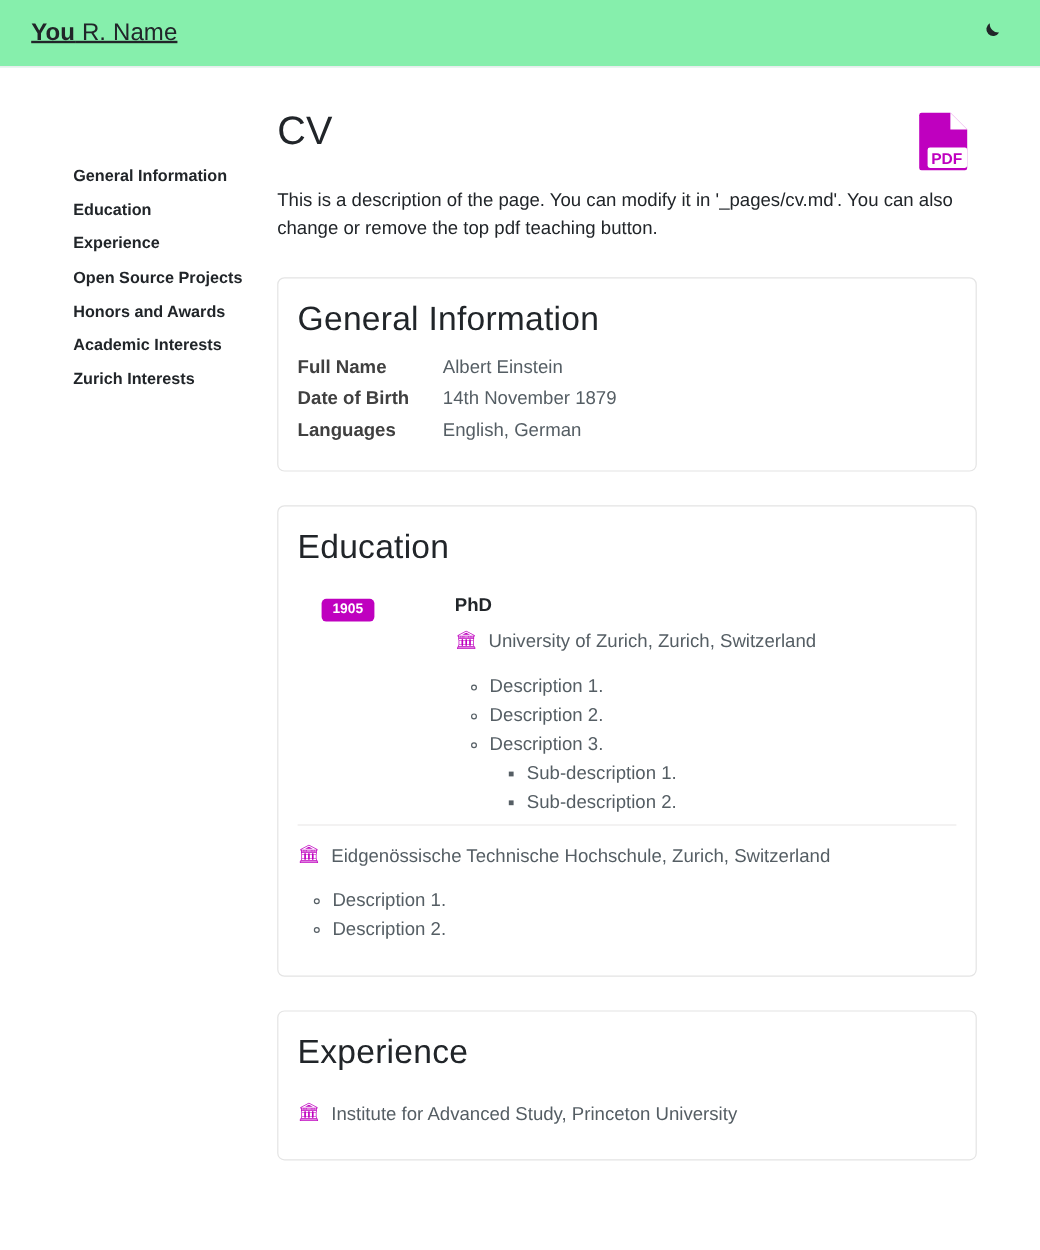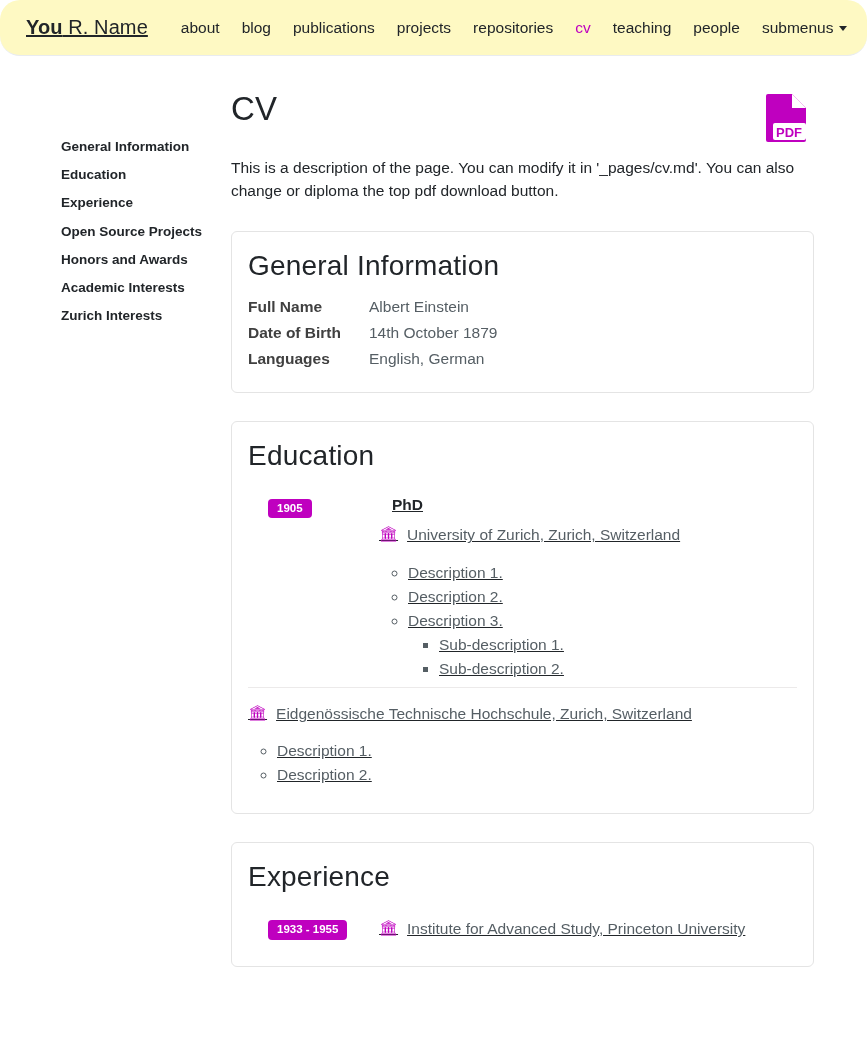--- a/index.html
+++ b/index.html
@@ -12,22 +12,21 @@
   }
   body { width: 867px; min-height: 1042px; overflow: hidden; }
 
   
   .navbar {
     height: 56px;
     display: flex;
     align-items: center;
     padding: 0 26px;
     border-bottom: 1px solid #e9ecef;
-    background: #fef9c3;
-    border-radius: 20px;
+    background: #86efac;
   }
   .brand {
     font-size: 20px;
     color: #212529;
     margin-right: 22px;
     white-space: nowrap;
     letter-spacing: .1px;
   }
   .brand .brand-strong { font-weight: bold; }
   .brand .brand-rest { font-weight: 400; }
@@ -132,41 +131,40 @@
   
   .info-table { border-collapse: collapse; margin-top: 12px; }
   .info-table td { padding: 4px 0; font-size: 15.5px; vertical-align: top; }
   .info-key { font-weight: bold; color: #404040; padding-right: 28px !important; white-space: nowrap; }
   .info-val { color: #555e64; }
 
   
   .entry {
     display: flex;
     padding: 14px 0 6px 0;
-    text-decoration: underline;
   }
   .entry + .entry { border-top: 1px solid #eceaea; }
   .entry-left { flex: 0 0 131px; padding-left: 20px; padding-top: 2px; }
   .badge {
     display: inline-block;
     background: #bf00bf;
     color: #fff;
     font-size: 11.5px;
     font-weight: bold;
     border-radius: 4px;
     padding: 4px 9px;
     line-height: 1;
     white-space: nowrap;
   }
   .entry-right { flex: 1; min-width: 0; padding-right: 10px; }
   .entry-title {
     font-size: 15.5px;
     font-weight: bold;
     color: #212529;
-    margin: 0 0 9px 13px;
+    margin: 0 0 9px 0;
     line-height: 1.2;
   }
   .entry-inst {
     font-size: 15.5px;
     color: #555e64;
     margin: 0;
     line-height: 1.5;
     display: flex;
     gap: 9px;
     align-items: flex-start;
@@ -189,31 +187,20 @@
     list-style-type: square;
   }
 </style>
 </head>
 <body>
 
 <div class="navbar">
   <a class="brand" href="#">
     <span class="brand-strong">You</span><span class="brand-rest"> R. Name</span>
   </a>
-  <div class="nav-links">
-    <a class="nav-link" href="#">about</a>
-    <a class="nav-link" href="#">blog</a>
-    <a class="nav-link" href="#">publications</a>
-    <a class="nav-link" href="#">projects</a>
-    <a class="nav-link" href="#">repositories</a>
-    <a class="nav-link active" href="#">cv</a>
-    <a class="nav-link" href="#">teaching</a>
-    <a class="nav-link" href="#">people</a>
-    <a class="nav-link dropdown-toggle" href="#">submenus</a>
-  </div>
   <button class="moon-btn">
     <span>
       <svg width="19" height="19" viewBox="0 0 24 24" fill="currentColor" aria-hidden="true">
         <path d="M21 12.8A9 9 0 0 1 11.2 3a7.2 7.2 0 1 0 9.8 9.8z"></path>
       </svg>
     </span>
   </button>
 </div>
 
 <div class="page">
@@ -237,33 +224,33 @@
           <svg width="46" height="50" viewBox="0 0 46 50" aria-hidden="true">
             <path d="M4 2 h24 l14 14 v32 a2 2 0 0 1 -2 2 H4 a2 2 0 0 1 -2 -2 V4 a2 2 0 0 1 2 -2 z" fill="#bf00bf"></path>
             <path d="M28 2 l14 14 h-14 z" fill="#ffffff"></path>
             <rect x="9" y="31" width="33" height="17" rx="2" fill="#ffffff"></rect>
             <text x="25" y="45" font-family="Liberation Sans, sans-serif" font-size="13" font-weight="bold" fill="#bf00bf" text-anchor="middle">PDF</text>
           </svg>
         </span>
       </button>
     </div>
 
-    <p class="page-desc">This is a description of the page. You can modify it in '_pages/cv.md'. You can also change or diploma the top pdf download button.</p>
+    <p class="page-desc">This is a description of the page. You can modify it in '_pages/cv.md'. You can also change or remove the top pdf teaching button.</p>
 
     <div class="card">
       <h2 class="card-title">General Information</h2>
       <table class="info-table">
         <tbody>
             <tr>
           <td class="info-key">Full Name</td>
           <td class="info-val">Albert Einstein</td>
         </tr>
         <tr>
           <td class="info-key">Date of Birth</td>
-          <td class="info-val">14th October 1879</td>
+          <td class="info-val">14th November 1879</td>
         </tr>
         <tr>
           <td class="info-key">Languages</td>
           <td class="info-val">English, German</td>
         </tr>
       </tbody>
         </table>
     </div>
 
     <div class="card">
@@ -304,23 +291,20 @@
             <li>Description 2.</li>
           </ul>
         </div>
       </div>
     </div>
 
     <div class="card">
       <h2 class="card-title">Experience</h2>
 
       <div class="entry">
-        <div class="entry-left">
-          <span class="badge">1933 - 1955</span>
-        </div>
         <div class="entry-right">
           <p class="entry-inst">
             <span class="inst-icon">🏛</span>
             <span>Institute for Advanced Study, Princeton University</span>
           </p>
         </div>
       </div>
     </div>
 
   </div>

